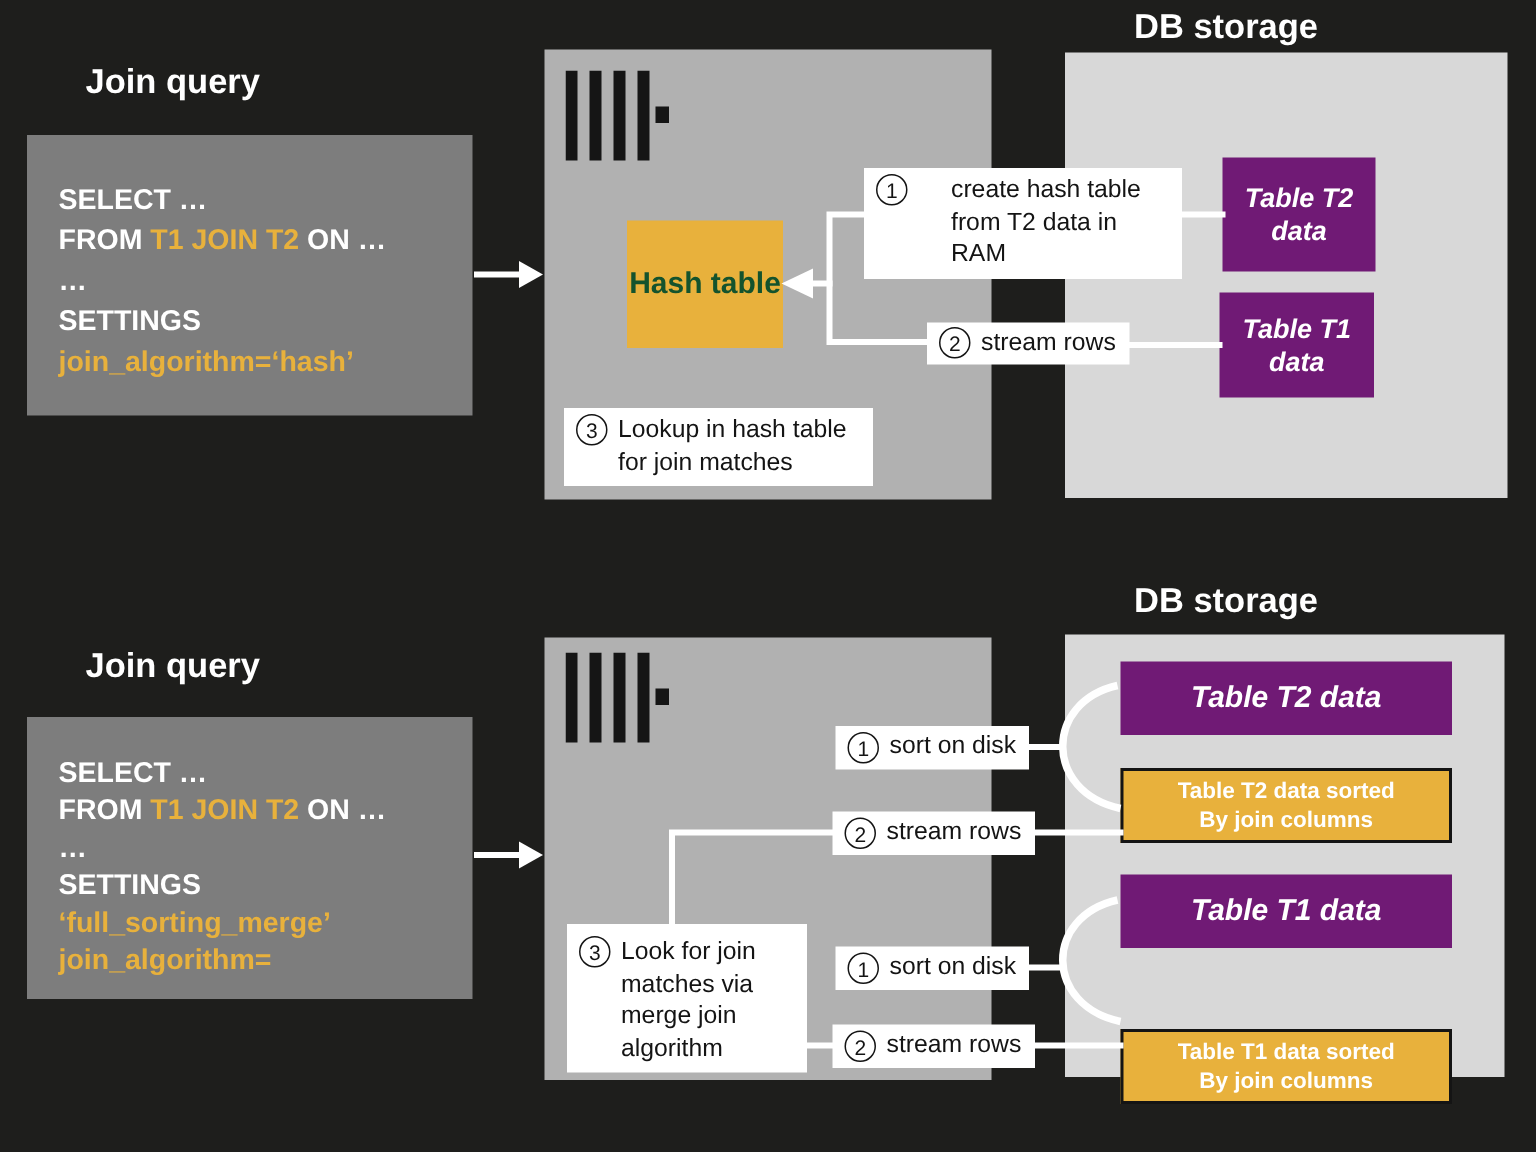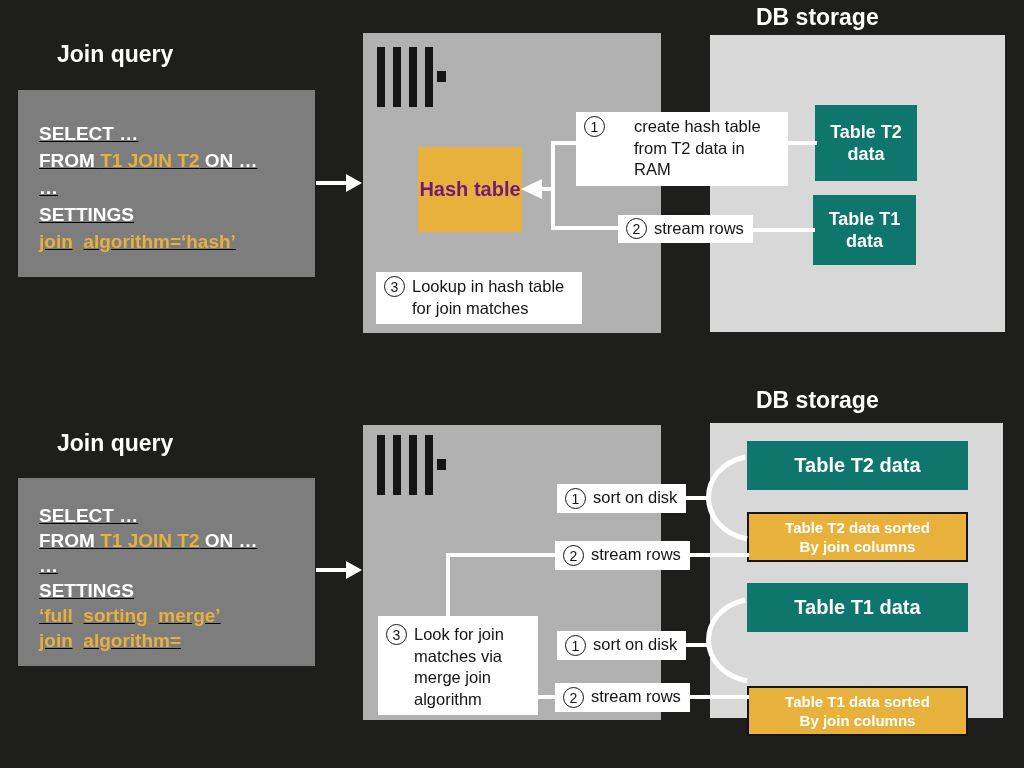--- a/index.html
+++ b/index.html
@@ -11,45 +11,46 @@
   }
   .abs{position:absolute;}
   .title{
     color:#ffffff;font-size:23px;font-weight:700;
     width:200px;z-index:3;
   }
   .sql-box{
     background:#7d7d7d;width:297px;height:187px;z-index:1;
     padding:0;box-sizing:border-box;
   }
-  .sql-inner{padding:30px 28px 0 21px;text-decoration:underline;}
+  .sql-inner{padding:30px 28px 0 21px;}
   .sql-inner.tight{padding-top:25px;}
   .sql-line{
     color:#ffffff;font-size:19px;font-weight:600;line-height:27px;
     white-space:nowrap;
   }
   .tight .sql-line{line-height:25px;}
   .hl{color:#e8b13c;}
   .server-box{background:#b1b1b1;z-index:1;}
   .db-box{background:#d8d8d8;z-index:1;}
   .dark-table{
-    background:#0f766e;color:#ffffff;font-weight:700;text-align:center;
+    background:#701a75;color:#ffffff;font-weight:700;text-align:center;
     display:flex;align-items:center;justify-content:center;z-index:2;
     box-sizing:border-box;
+    font-style:italic;
   }
   .dark-table.small{font-size:18px;line-height:22px;padding:0 10px;}
   .dark-table.wide{font-size:20px;}
   .orange-table{
     background:#e8b13c;border:2px solid #141414;color:#ffffff;
     font-size:15px;font-weight:700;text-align:center;line-height:19px;
     display:flex;flex-direction:column;align-items:center;justify-content:center;
     box-sizing:border-box;z-index:2;
   }
   .hash-box{
-    background:#e8b13c;color:#701a75;font-size:20px;font-weight:600;
+    background:#e8b13c;color:#14532d;font-size:20px;font-weight:600;
     text-align:center;line-height:25px;
     display:flex;flex-direction:column;align-items:center;justify-content:center;
     z-index:2;
   }
   .white-label{
     background:#ffffff;color:#141414;z-index:4;
     display:flex;align-items:flex-start;
     padding:4px 9px 5px 8px;box-sizing:border-box;
     font-size:16.5px;line-height:21.5px;
   }

